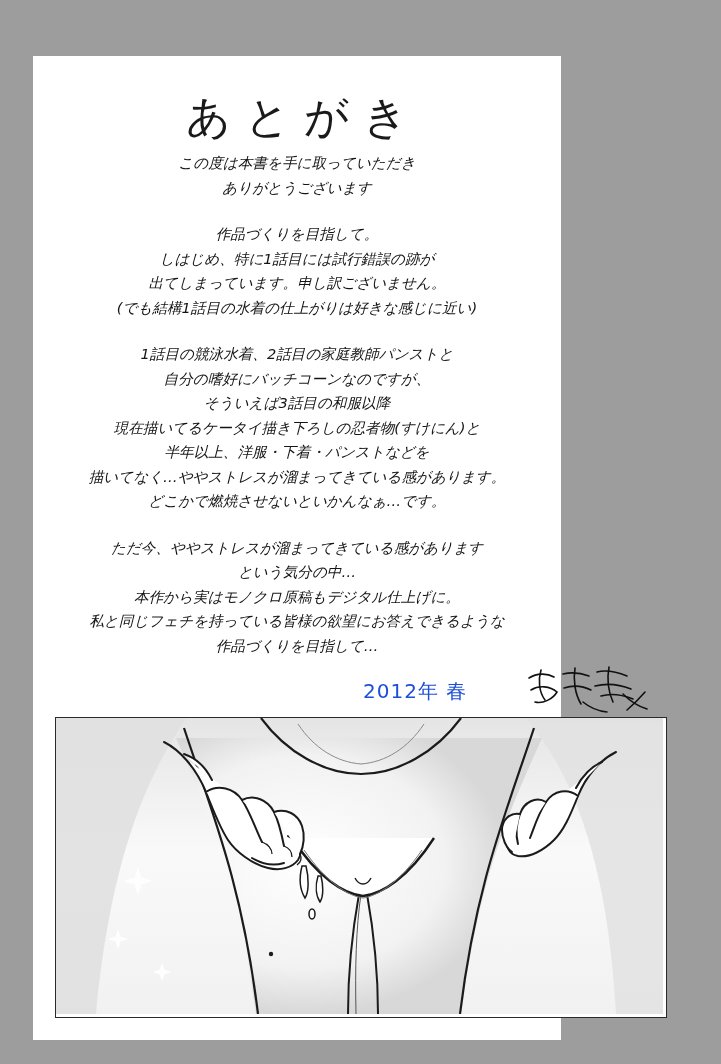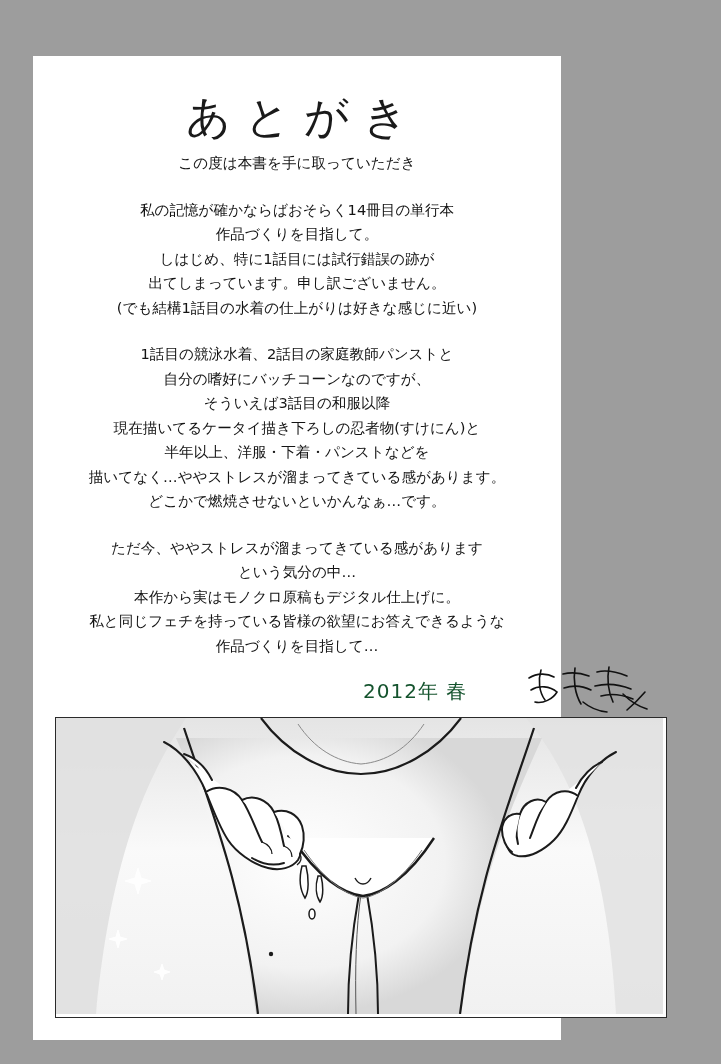--- a/index.html
+++ b/index.html
@@ -48,38 +48,39 @@
     left: 0;
     width: 100%;
     text-align: center;
     color: #141414;
     font-size: 14.6px;
     line-height: 24.5px;
     font-family: "DejaVu Sans", sans-serif;
   }
   .para {
     margin: 0 0 22px 0;
+    font-style: italic;
   }
   .para p {
     margin: 0;
     white-space: nowrap;
   }
   .signature-row {
     position: absolute;
     left: 0;
     top: 608px;
     width: 100%;
     height: 60px;
   }
   .date {
     position: absolute;
     left: 330px;
     top: 14px;
     font-size: 20px;
-    color: #14532d;
+    color: #1d4ed8;
     letter-spacing: 1px;
     font-family: "DejaVu Sans", sans-serif;
   }
   .sign-mark {
     position: absolute;
     left: 490px;
     top: 0px;
     width: 130px;
     height: 52px;
   }
@@ -101,23 +102,23 @@
 <body>
 
 <div class="page">
   <div class="sheet">
 
     <div class="title">あとがき</div>
 
     <div class="body-text">
       <div class="para">
         <p>この度は本書を手に取っていただき</p>
-      </div>
-      <div class="para">
-        <p>私の記憶が確かならばおそらく14冊目の単行本</p>
+        <p>ありがとうございます</p>
+      </div>
+      <div class="para">
         <p>作品づくりを目指して。</p>
         <p>しはじめ、特に1話目には試行錯誤の跡が</p>
         <p>出てしまっています。申し訳ございません。</p>
         <p>(でも結構1話目の水着の仕上がりは好きな感じに近い)</p>
       </div>
       <div class="para">
         <p>1話目の競泳水着、2話目の家庭教師パンストと</p>
         <p>自分の嗜好にバッチコーンなのですが、</p>
         <p>そういえば3話目の和服以降</p>
         <p>現在描いてるケータイ描き下ろしの忍者物(すけにん)と</p>

